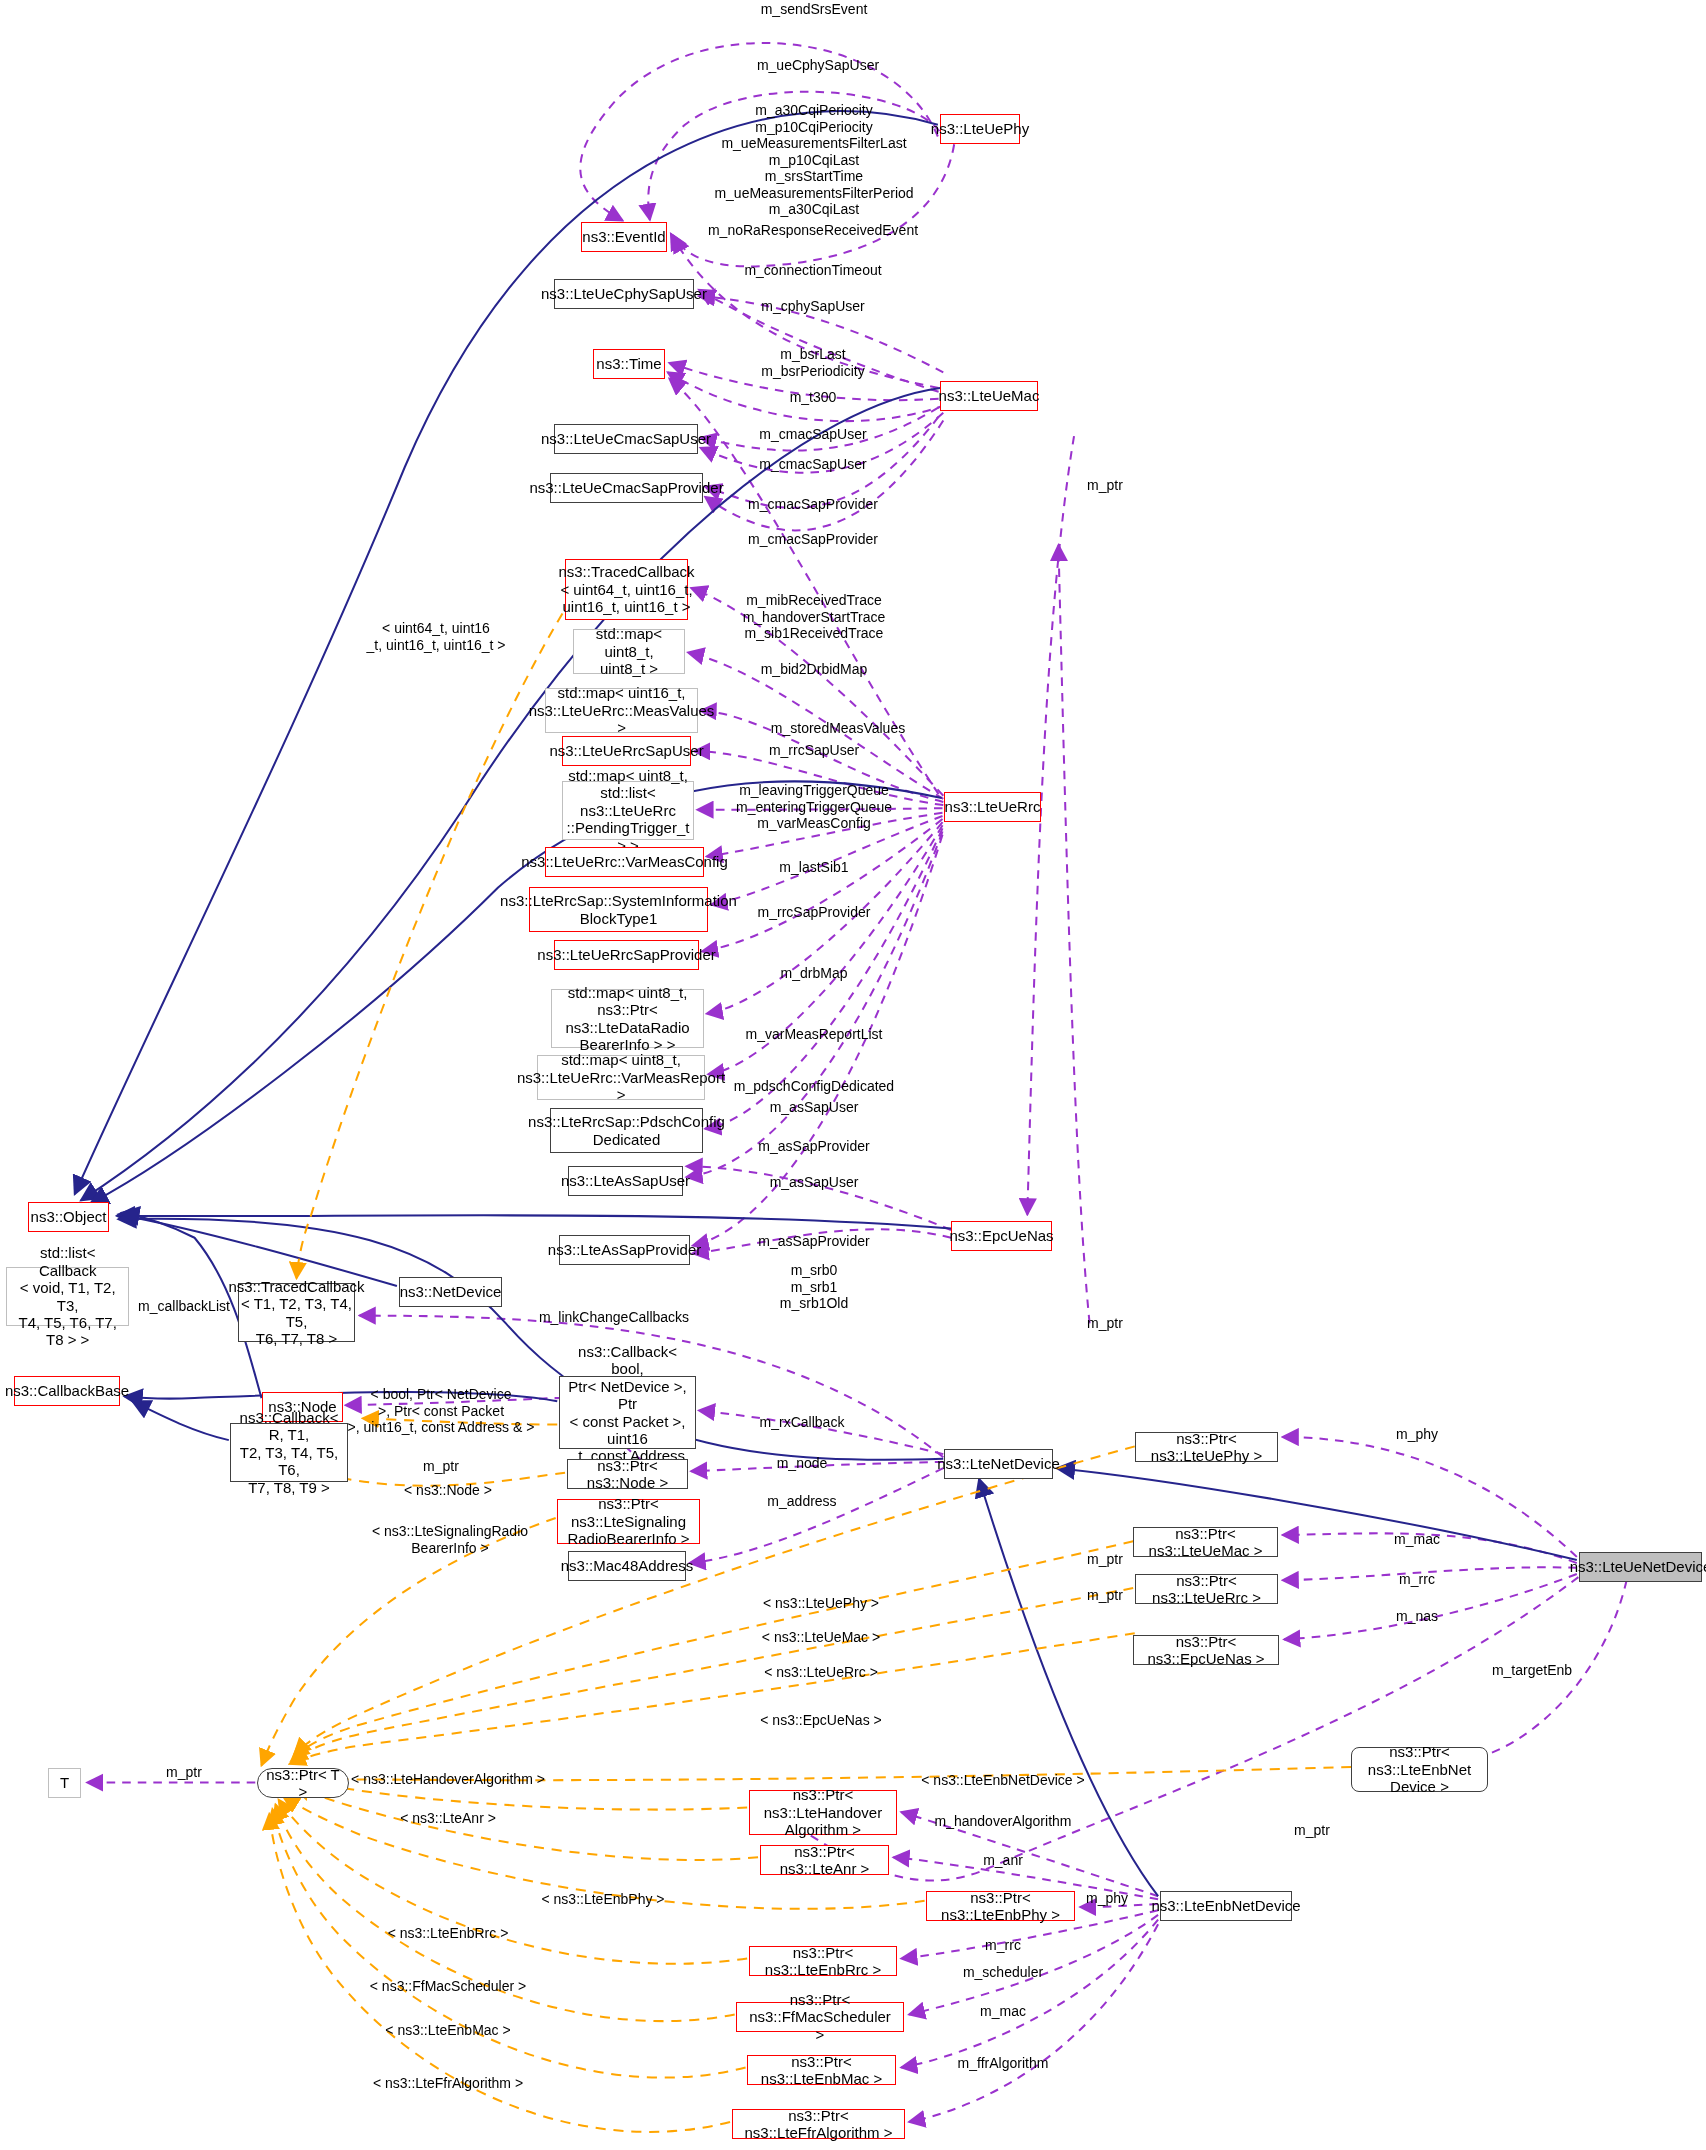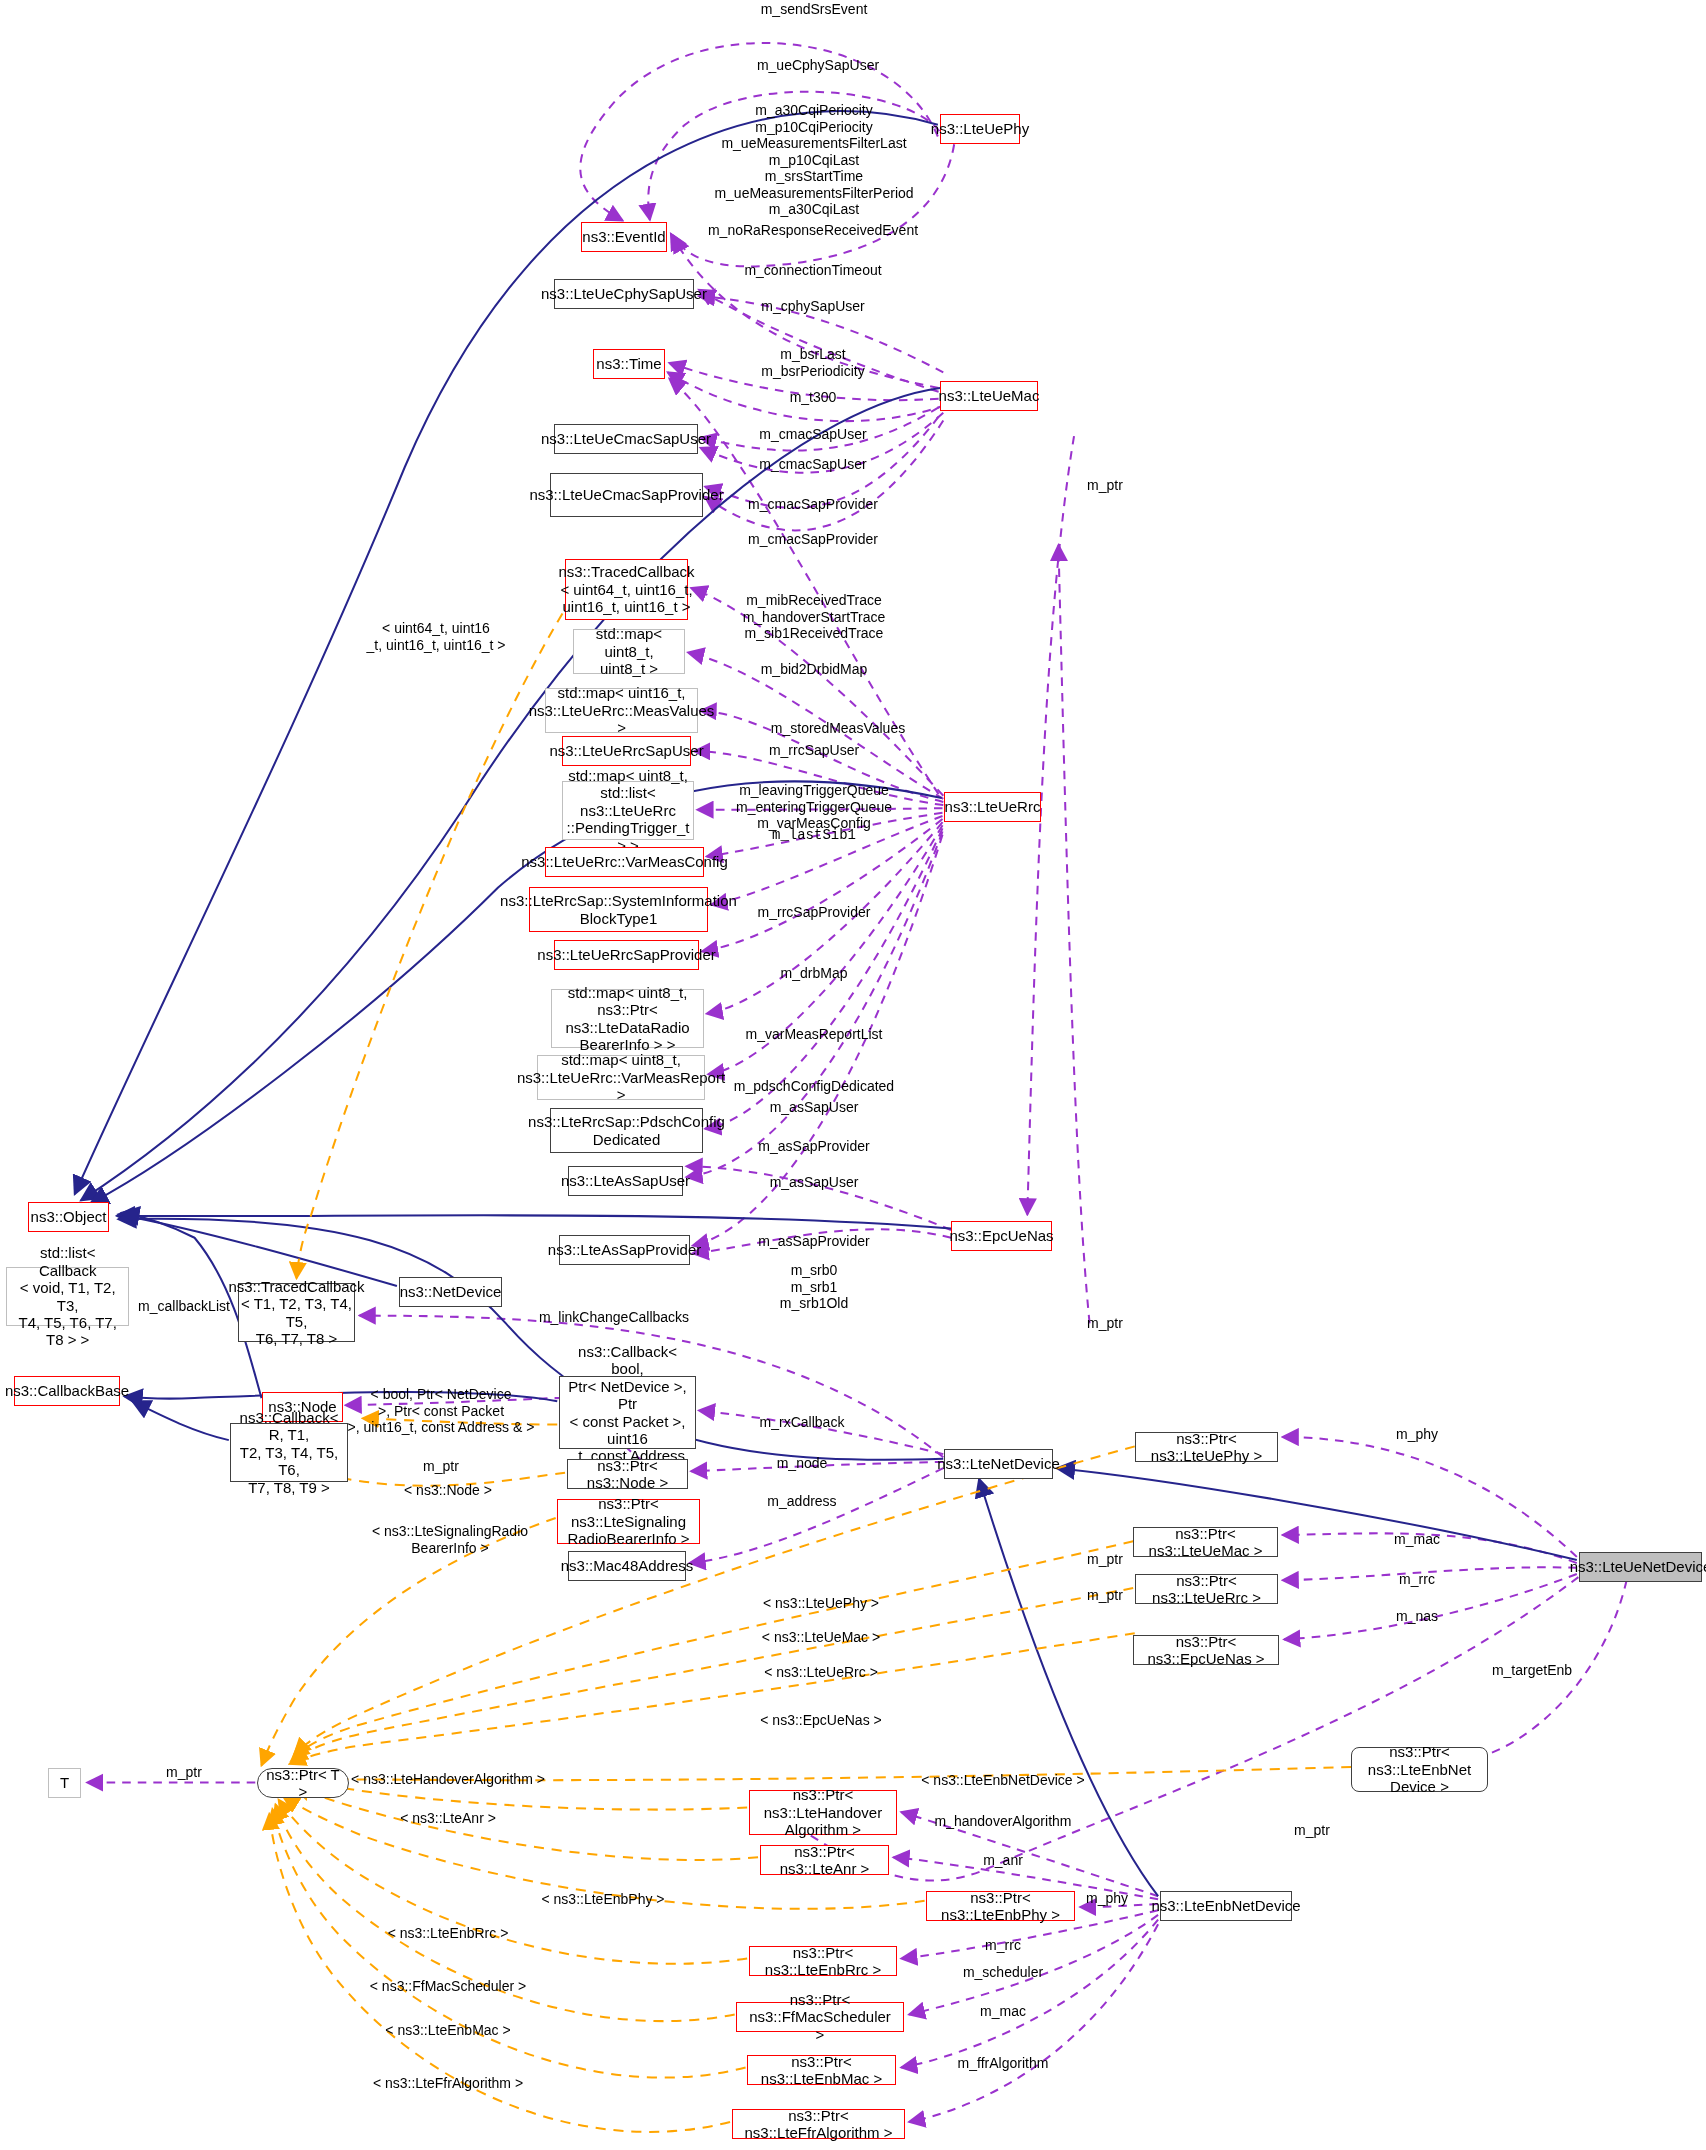--- a/index.html
+++ b/index.html
@@ -139,21 +139,21 @@
     </g>
   </svg>
 
   <div>
     <div class="node n-red" style="left:940px;top:114px;width:80px;height:30px;">ns3::LteUePhy</div>
     <div class="node n-red" style="left:581px;top:222px;width:86px;height:30px;">ns3::EventId</div>
     <div class="node n-black" style="left:554px;top:279px;width:140px;height:30px;">ns3::LteUeCphySapUser</div>
     <div class="node n-red" style="left:593px;top:349px;width:72px;height:30px;">ns3::Time</div>
     <div class="node n-red" style="left:940px;top:381px;width:98px;height:30px;">ns3::LteUeMac</div>
     <div class="node n-black" style="left:554px;top:424px;width:144px;height:30px;">ns3::LteUeCmacSapUser</div>
-    <div class="node n-black" style="left:550px;top:473px;width:153px;height:44px;">ns3::LteUeCmacSapProvider</div>
+    <div class="node n-black" style="left:550px;top:473px;width:153px;height:30px;">ns3::LteUeCmacSapProvider</div>
     <div class="node n-red" style="left:565px;top:559px;width:123px;height:61px;">ns3::TracedCallback
 &lt; uint64_t, uint16_t,
 uint16_t, uint16_t &gt;</div>
     <div class="node n-gray" style="left:573px;top:629px;width:112px;height:45px;">std::map&lt; uint8_t,
 uint8_t &gt;</div>
     <div class="node n-gray" style="left:545px;top:688px;width:153px;height:45px;">std::map&lt; uint16_t,
 ns3::LteUeRrc::MeasValues &gt;</div>
     <div class="node n-red" style="left:562px;top:736px;width:129px;height:30px;">ns3::LteUeRrcSapUser</div>
     <div class="node n-gray" style="left:562px;top:781px;width:132px;height:59px;">std::map&lt; uint8_t,
 std::list&lt; ns3::LteUeRrc
@@ -239,21 +239,21 @@
 _t, uint16_t, uint16_t &gt;</div>
     <div class="elabel" style="left:814px;top:617px;">m_mibReceivedTrace
 m_handoverStartTrace
 m_sib1ReceivedTrace</div>
     <div class="elabel" style="left:814px;top:669px;">m_bid2DrbidMap</div>
     <div class="elabel" style="left:814px;top:728px;padding-left:48px;">m_storedMeasValues</div>
     <div class="elabel" style="left:814px;top:750px;">m_rrcSapUser</div>
     <div class="elabel" style="left:814px;top:807px;">m_leavingTriggerQueue
 m_enteringTriggerQueue
 m_varMeasConfig</div>
-    <div class="elabel" style="left:814px;top:835px;font-family:Liberation Mono, monospace;">m_lastSib1</div>
+    <div class="elabel" style="left:814px;top:867px;">m_lastSib1</div>
     <div class="elabel" style="left:814px;top:912px;">m_rrcSapProvider</div>
     <div class="elabel" style="left:814px;top:973px;">m_drbMap</div>
     <div class="elabel" style="left:814px;top:1034px;">m_varMeasReportList</div>
     <div class="elabel" style="left:814px;top:1070px;margin-top:16px;">m_pdschConfigDedicated</div>
     <div class="elabel" style="left:814px;top:1107px;">m_asSapUser</div>
     <div class="elabel" style="left:814px;top:1146px;">m_asSapProvider</div>
     <div class="elabel" style="left:814px;top:1182px;">m_asSapUser</div>
     <div class="elabel" style="left:814px;top:1241px;">m_asSapProvider</div>
     <div class="elabel" style="left:814px;top:1287px;">m_srb0
 m_srb1

